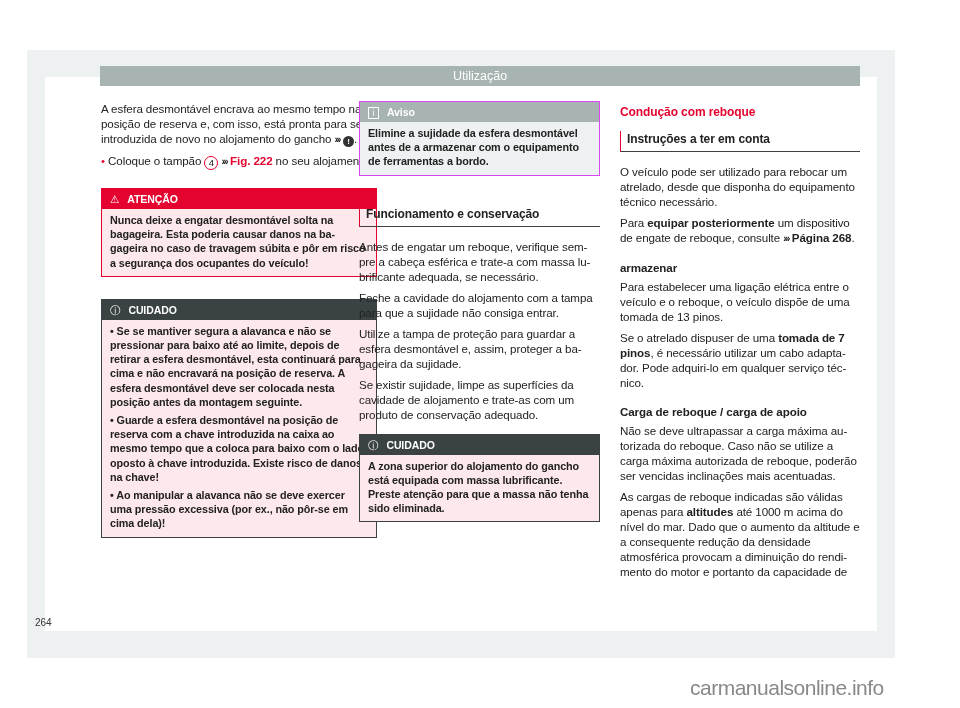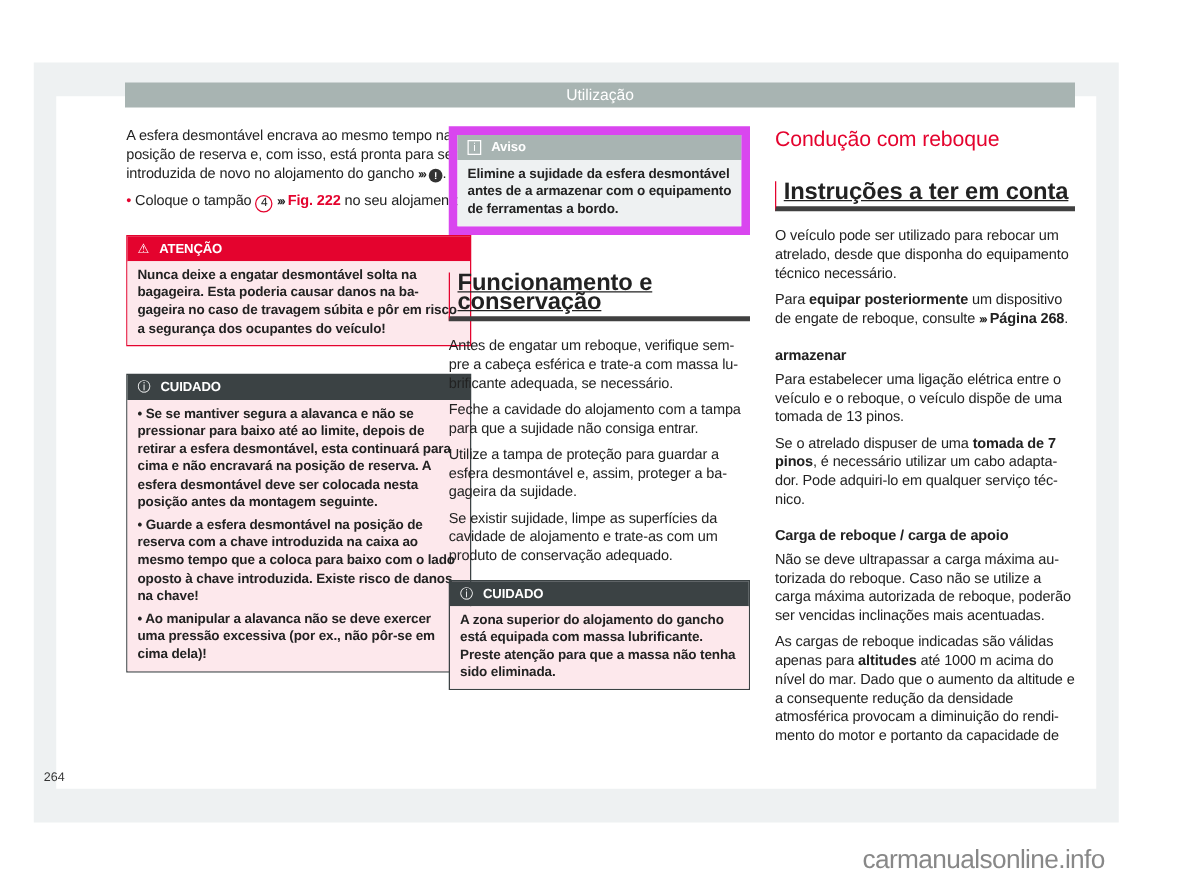--- a/index.html
+++ b/index.html
@@ -26,27 +26,27 @@
   .box { margin:14px 0 0 0; }
   .box-head { height:20px; line-height:20px; font-size:10.5px; padding-left:8px; color:#fff; font-weight:bold; }
   .box-body { padding:4px 8px 6px 8px; font-weight:bold; font-size:10.8px; line-height:14.2px; }
   .box-body p { margin:0 0 4px 0; }
   .warn { border:1px solid #e4032e; }
   .warn .box-head { background:#e4032e; }
   .warn .box-body { background:#fde8ec; }
   .caut { border:1px solid #3b4244; }
   .caut .box-head { background:#3b4244; }
   .caut .box-body { background:#fde8ec; }
-  .note { border:7px solid #d946ef; }
+  .note { border:1px solid #d946ef; }
   .note .box-head { background:#a8b4b2; }
   .note .box-body { background:#eef1f2; }
   .hicon { display:inline-block; margin-right:8px; font-weight:normal; }
-  .sec-head { border-left:1.5px solid #e4032e; border-bottom:4px solid #404040; padding:1px 0 4px 6px;
-              font-size:19px; font-weight:bold; margin:30px 0 12px 0;text-decoration:underline; }
-  .big-title { font-size:17px; font-weight:normal; color:#e4032e; margin:0 0 22px 0; line-height:22px; }
+  .sec-head { border-left:1.5px solid #e4032e; border-bottom:1px solid #404040; padding:1px 0 4px 6px;
+              font-size:12px; font-weight:bold; margin:30px 0 12px 0; }
+  .big-title { font-size:12px; font-weight:bold; color:#e4032e; margin:0 0 8px 0; line-height:22px; }
   .subhead { font-weight:bold; margin:14px 0 4px 0 !important; }
   .watermark { position:absolute; left:690px; top:676px; font-size:21px; color:#888; letter-spacing:-0.5px;
                font-family:"Liberation Sans Narrow","Liberation Sans",sans-serif; }
 </style>
 </head>
 <body>
 
 <div class="outer"></div>
 <div class="page"></div>
 <div class="header-bar">Utilização</div>

